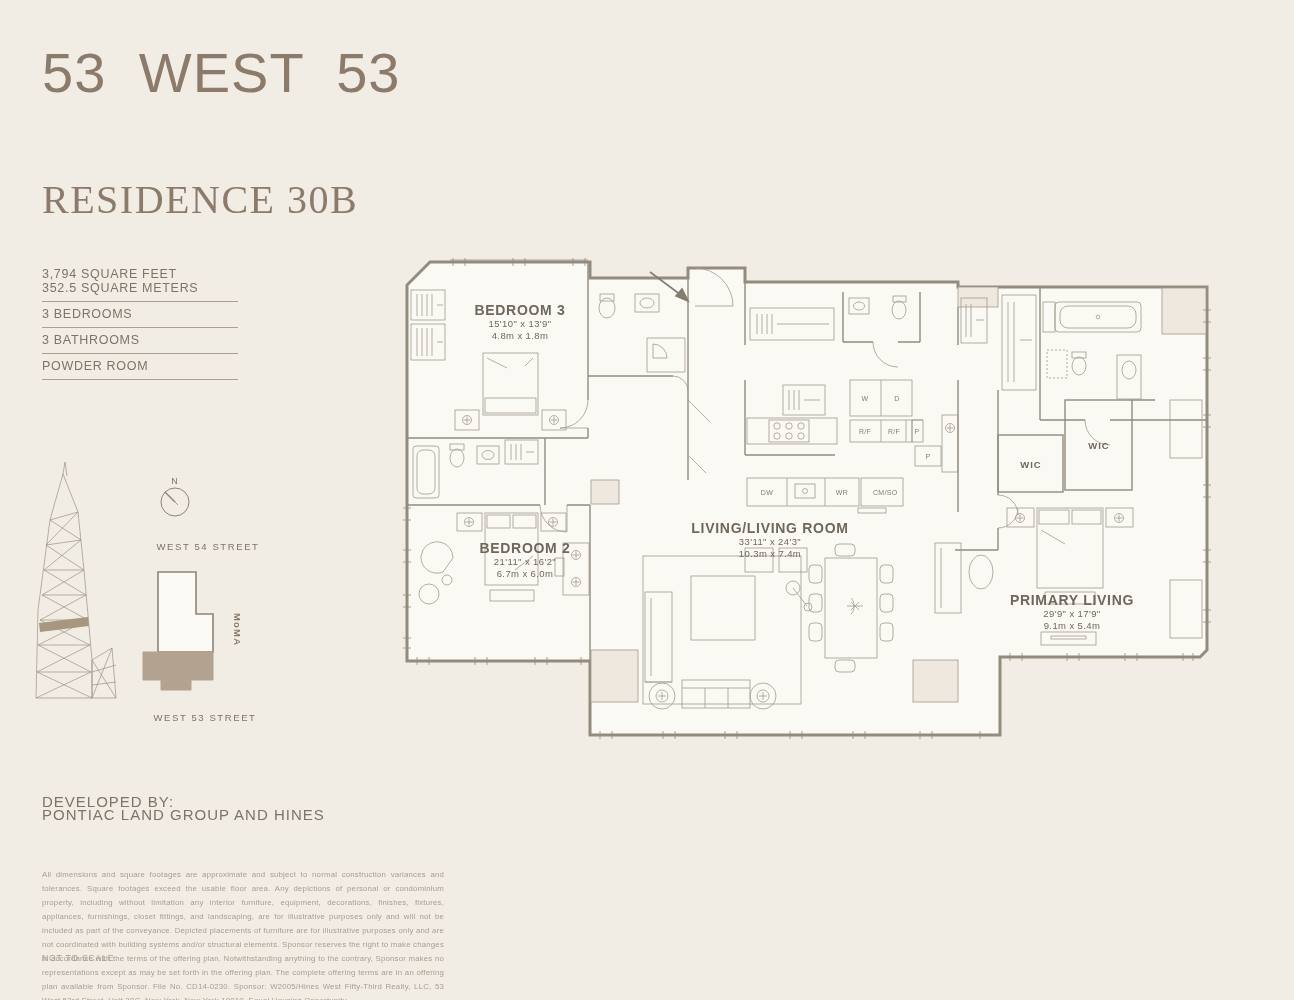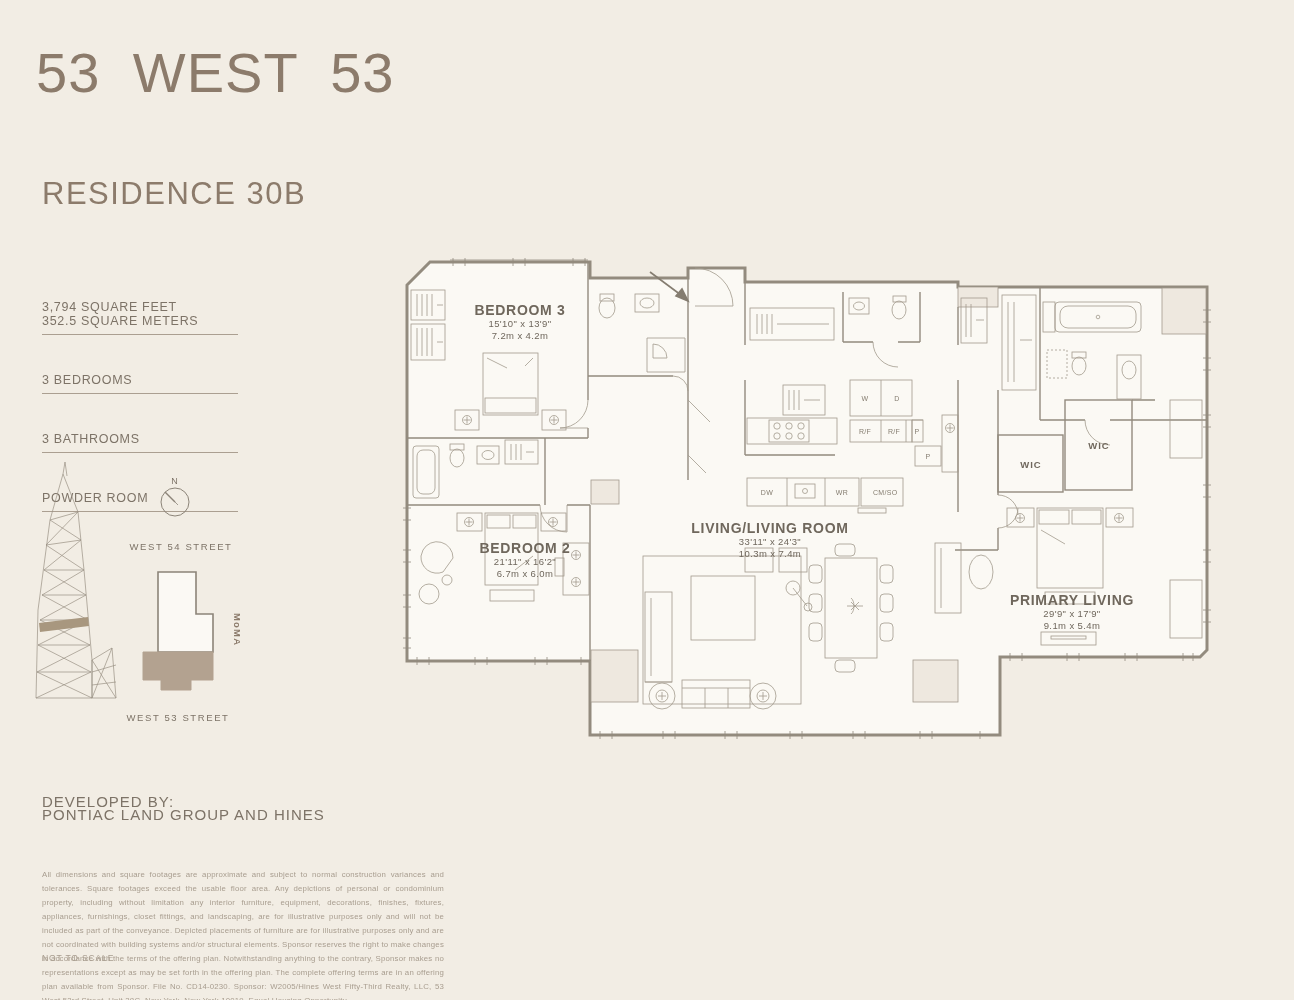--- a/index.html
+++ b/index.html
@@ -1,25 +1,25 @@
 <!DOCTYPE html>
 <html><head>
 <meta charset="utf-8">
 <style>
   html,body{margin:0;padding:0;}
   body{width:1294px;height:1000px;position:relative;background:#f2ede4;
        font-family:"Liberation Sans", sans-serif;color:#7d7367;overflow:hidden;}
   .abs{position:absolute;}
-  .brand-title{left:36px;top:40px;font-size:56px;font-weight:500;color:#8c7b6b;
+  .brand-title{left:42px;top:40px;font-size:56px;font-weight:500;color:#8c7b6b;
        letter-spacing:1px;word-spacing:16px;}
-  .residence{left:42px;top:176px;font-size:31px;font-weight:400;color:#8c7b6b;letter-spacing:1.5px;}
+  .residence{left:42px;top:176px;font-size:40px;font-weight:400;color:#8c7b6b;letter-spacing:1.5px;font-family:Liberation Serif, serif;}
   .stats{left:42px;top:262px;width:196px;font-size:12.5px;font-weight:500;letter-spacing:.7px;color:#7d7367;}
-  .stats .row{padding:5px 0 6px 0;margin-top:33px;}
+  .stats .row{padding:5px 0 6px 0;}
   .stats .rule{border-bottom:1px solid #ab9f91;}
-  .street{font-size:9.5px;letter-spacing:1.6px;color:#7d7367;transform:translateX(-50%);white-space:nowrap;}
+  .street{font-size:9.5px;letter-spacing:1.6px;color:#7d7367;transform:translateX(-50%);white-space:nowrap;margin-left:27px;}
   .compass-n{font-size:9px;letter-spacing:1px;color:#7d7367;transform:translateX(-50%);}
   .moma{font-size:9.5px;font-weight:700;letter-spacing:1.2px;color:#8c7b6b;
         transform:rotate(90deg);transform-origin:left top;white-space:nowrap;}
   .devby{left:42px;top:795px;font-size:15px;letter-spacing:1px;color:#7d7367;line-height:13px;}
   .disclaimer{left:42px;top:868px;width:402px;font-size:7.8px;line-height:14px;
         color:#a89d8f;text-align:justify;letter-spacing:.2px;}
   .notscale{left:42px;top:953px;font-size:8.6px;letter-spacing:.8px;color:#a89d8f;}
   .plan{left:395px;top:250px;width:820px;height:500px;}
   .room-label{position:absolute;transform:translateX(-50%);text-align:center;color:#6f675c;white-space:nowrap;}
   .room-label .nm{font-size:14px;font-weight:700;letter-spacing:.7px;}
@@ -335,21 +335,21 @@
       <g>
             <path d="M456,352 l8,8 M464,352 l-8,8 M452,356 h16 M456,348 c4,3 4,13 0,16"></path>
           </g>
         </g>
   </g>
 </svg>
 
   <div class="room-label" style="left:125px;top:52px">
     <div class="nm">BEDROOM 3</div>
     <div class="dm">15'10" x 13'9"</div>
-    <div class="dm">7.2m x 4.2m</div>
+    <div class="dm">4.8m x 1.8m</div>
   </div>
   <div class="room-label" style="left:130px;top:290px">
     <div class="nm">BEDROOM 2</div>
     <div class="dm">21'11" x 16'2"</div>
     <div class="dm">6.7m x 6.0m</div>
   </div>
   <div class="room-label" style="left:375px;top:270px">
     <div class="nm">LIVING/LIVING ROOM</div>
     <div class="dm">33'11" x 24'3"</div>
     <div class="dm">10.3m x 7.4m</div>

